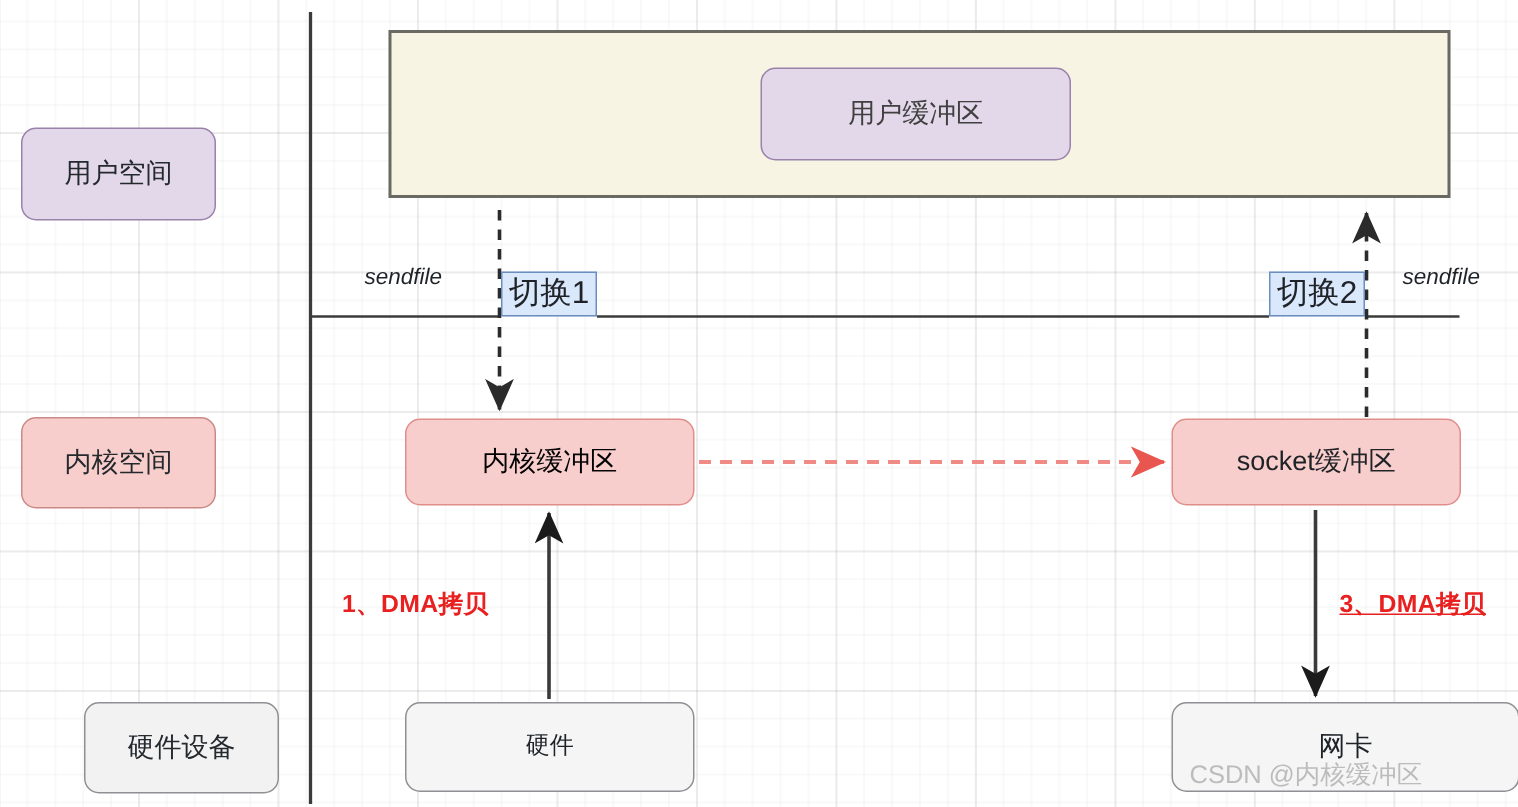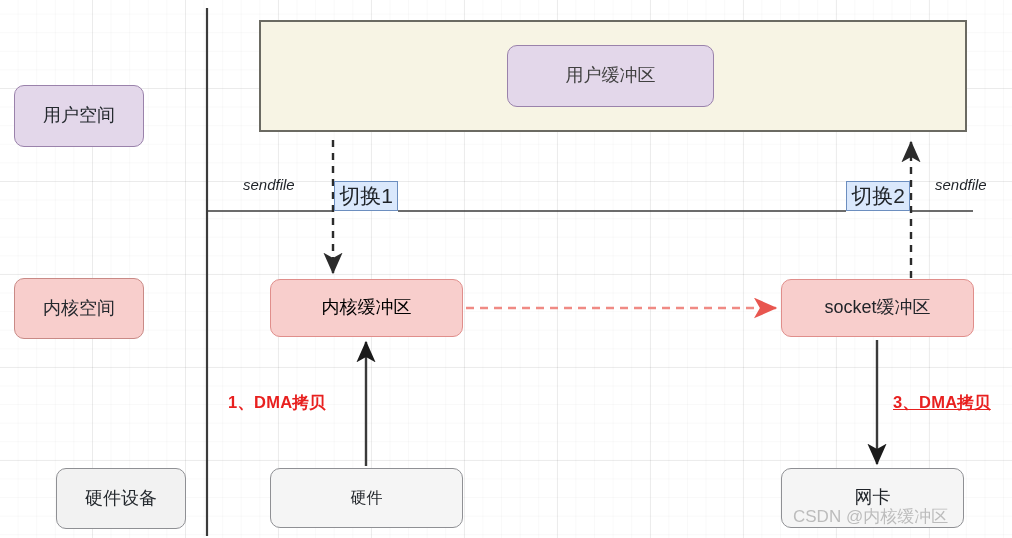--- a/index.html
+++ b/index.html
@@ -73,21 +73,21 @@
     font-size:18px;
   }
 
   
   .hardware-box{
     left:270px;top:468px;width:193px;height:60px;
     background:#f5f5f5;border:1.6px solid #8f9094;color:#1f2328;
     font-size:16px;
   }
   .nic-box{
-    left:781px;top:468px;width:183px;height:60px;
+    left:781px;top:468px;width:232px;height:60px;
     background:#f5f5f5;border:1.6px solid #8f9094;color:#1f2328;
     font-size:18px;
   }
 
   
   .switch-tag{
     background:#dae8fc;border:1.2px solid #6c8ebf;color:#1f2328;
     font-size:21px;height:30px;border-radius:0;
   }
   .switch1{left:334px;top:181px;width:64px;}

